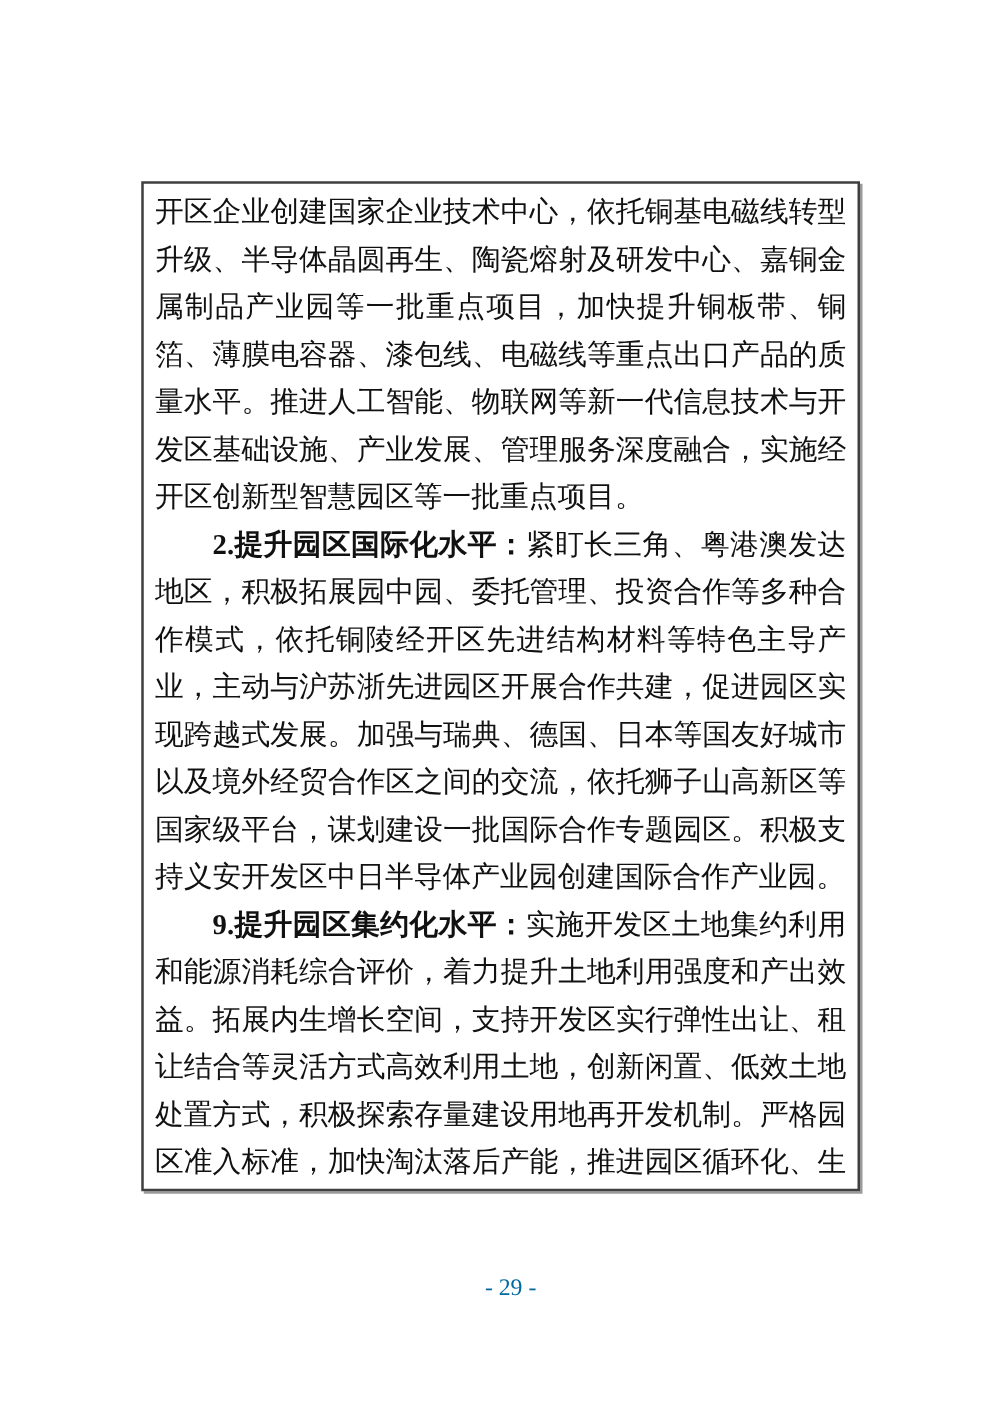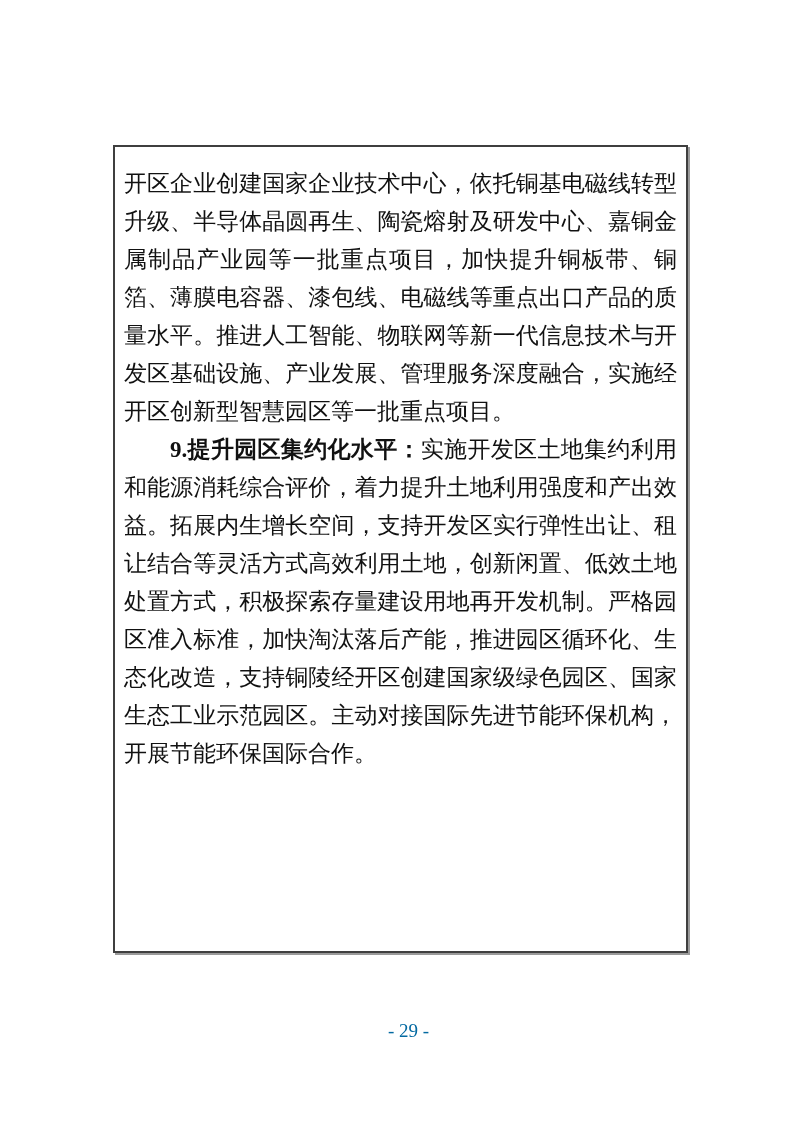--- a/index.html
+++ b/index.html
@@ -24,21 +24,21 @@
   }
   .text-box {
     position: absolute;
     left: 113px;
     top: 145px;
     width: 575px;
     height: 808px;
     box-sizing: border-box;
     border: 2px solid #3f3f3f;
     box-shadow: 2px 2px 0 0 #9a9a9a;
-    padding: 18px 9px 0 9px;
+    padding: 4px 9px 0 9px;
     overflow: hidden;
     background: #ffffff;
   }
   .para {
     margin: 0;
     font-size: 23px;
     line-height: 38px;
     text-align: justify;
     text-justify: inter-character;
     word-break: break-all;
@@ -63,20 +63,21 @@
 </style>
 </head>
 <body>
 
 <div class="page">
 
   <div class="text-box">
 
     <p class="para"><span class="body-text">开区企业创建国家企业技术中心，依托铜基电磁线转型升级、半导体晶圆再生、陶瓷熔射及研发中心、嘉铜金属制品产业园等一批重点项目，加快提升铜板带、铜箔、薄膜电容器、漆包线、电磁线等重点出口产品的质量水平。推进人工智能、物联网等新一代信息技术与开发区基础设施、产业发展、管理服务深度融合，实施经开区创新型智慧园区等一批重点项目。</span></p>
 
+    <p class="para indented"><b class="lead">2.提升园区国际化水平：</b><span class="body-text">紧盯长三角、粤港澳发达地区，积极拓展园中园、委托管理、投资合作等多种合作模式，依托铜陵经开区先进结构材料等特色主导产业，主动与沪苏浙先进园区开展合作共建，促进园区实现跨越式发展。加强与瑞典、德国、日本等国友好城市以及境外经贸合作区之间的交流，依托狮子山高新区等国家级平台，谋划建设一批国际合作专题园区。积极支持义安开发区中日半导体产业园创建国际合作产业园。</span></p>
 
     <p class="para indented"><b class="lead">9.提升园区集约化水平：</b><span class="body-text">实施开发区土地集约利用和能源消耗综合评价，着力提升土地利用强度和产出效益。拓展内生增长空间，支持开发区实行弹性出让、租让结合等灵活方式高效利用土地，创新闲置、低效土地处置方式，积极探索存量建设用地再开发机制。严格园区准入标准，加快淘汰落后产能，推进园区循环化、生态化改造，支持铜陵经开区创建国家级绿色园区、国家生态工业示范园区。主动对接国际先进节能环保机构，开展节能环保国际合作。</span></p>
 
   </div>
 
   <div class="page-number">- 29 -</div>
 
 </div>
 
 </body></html>

